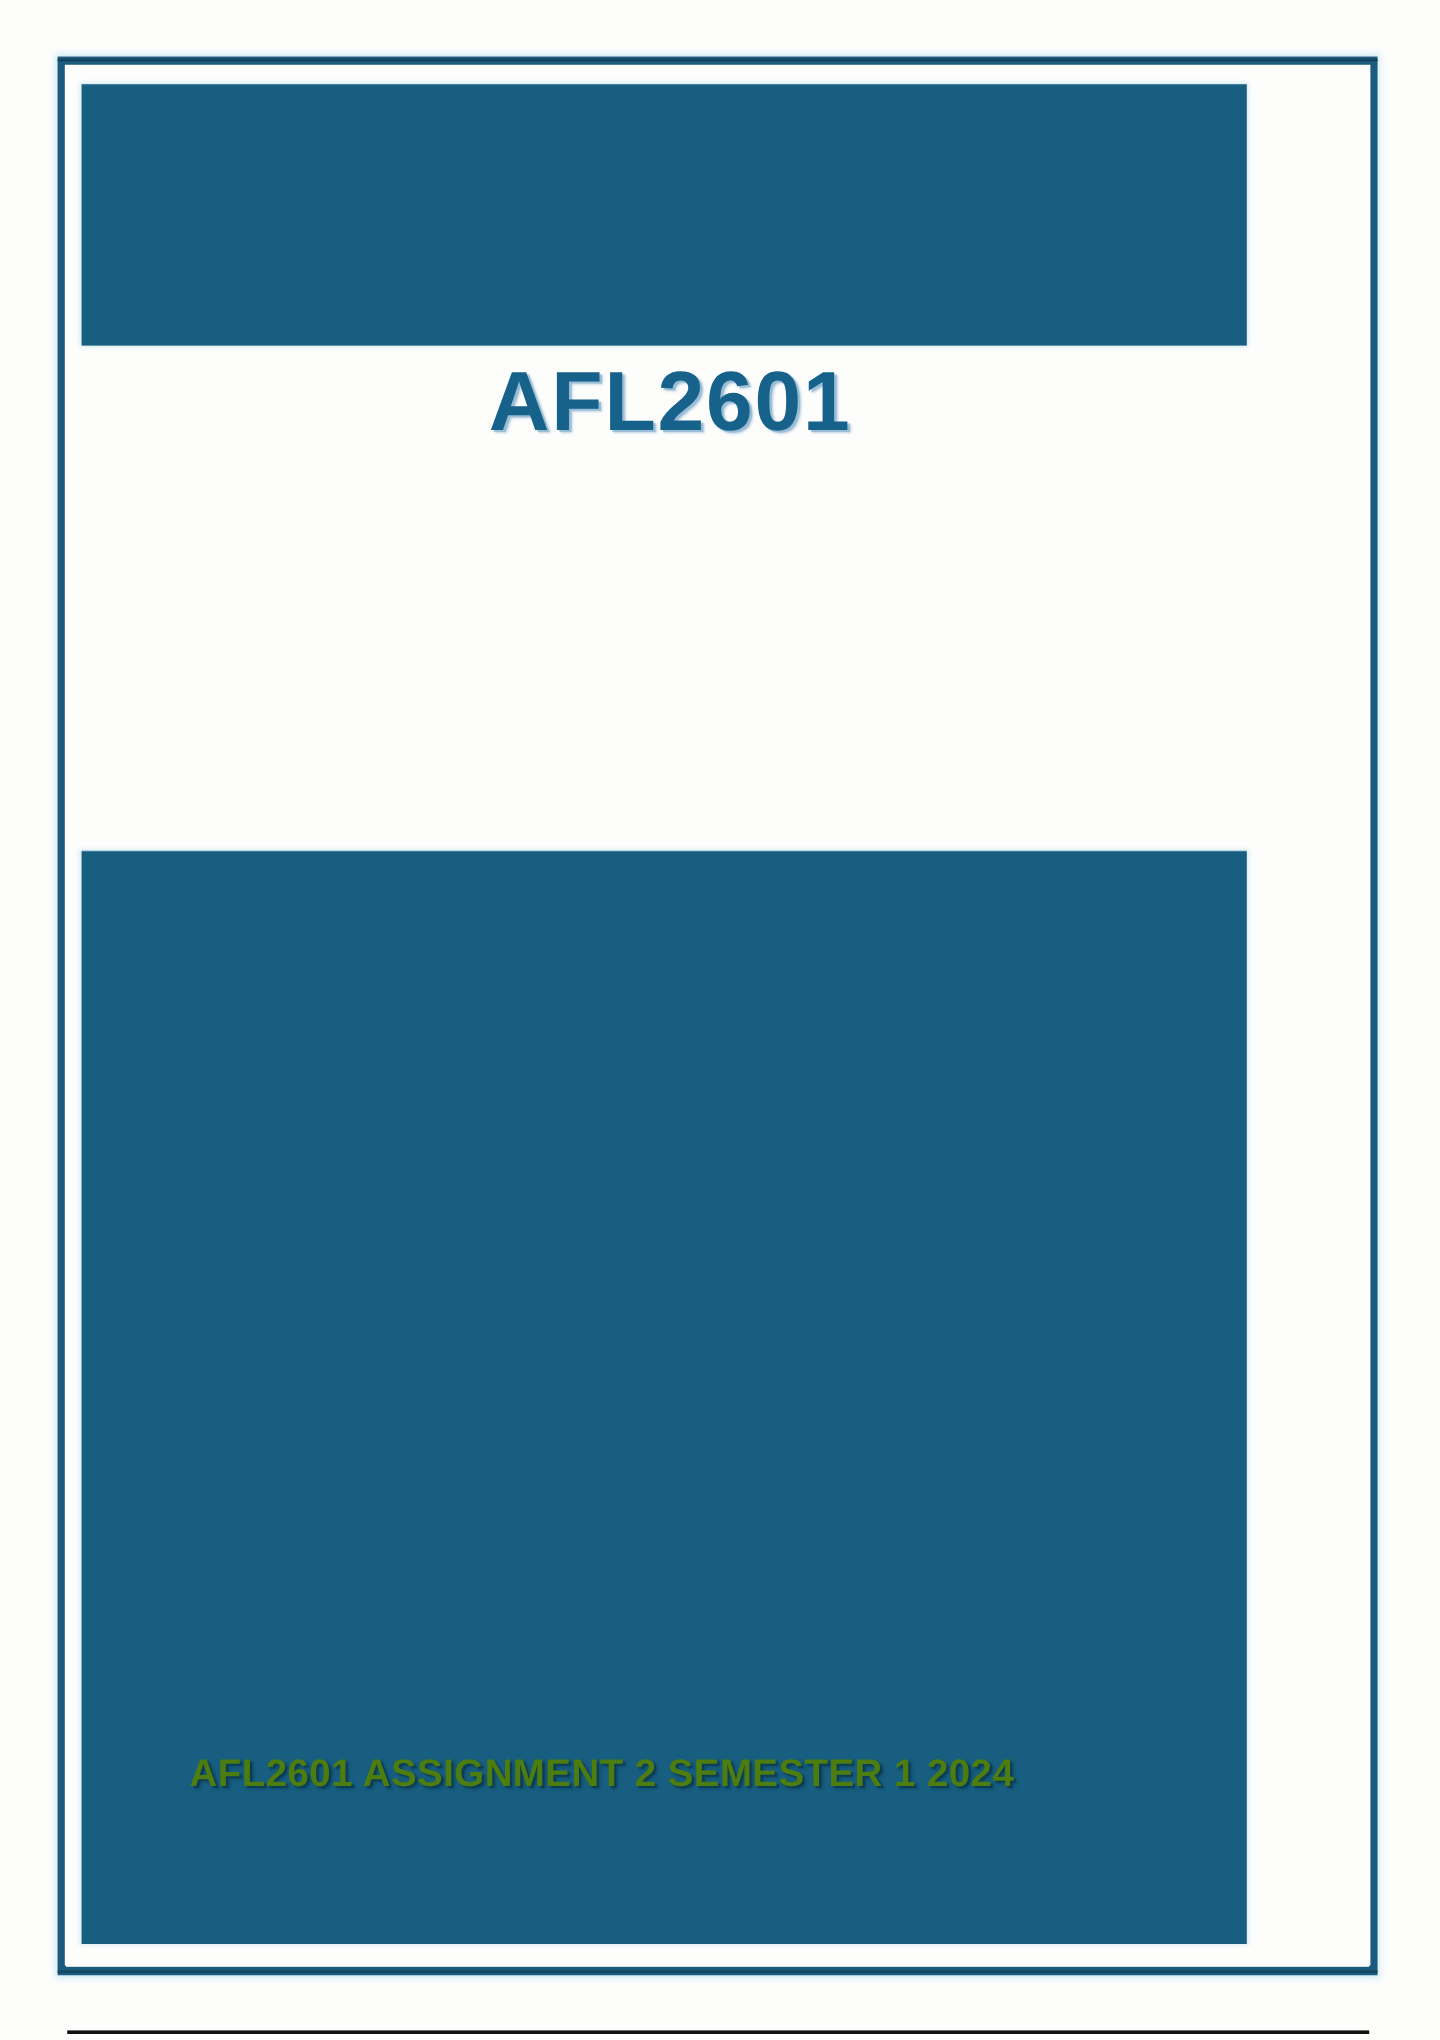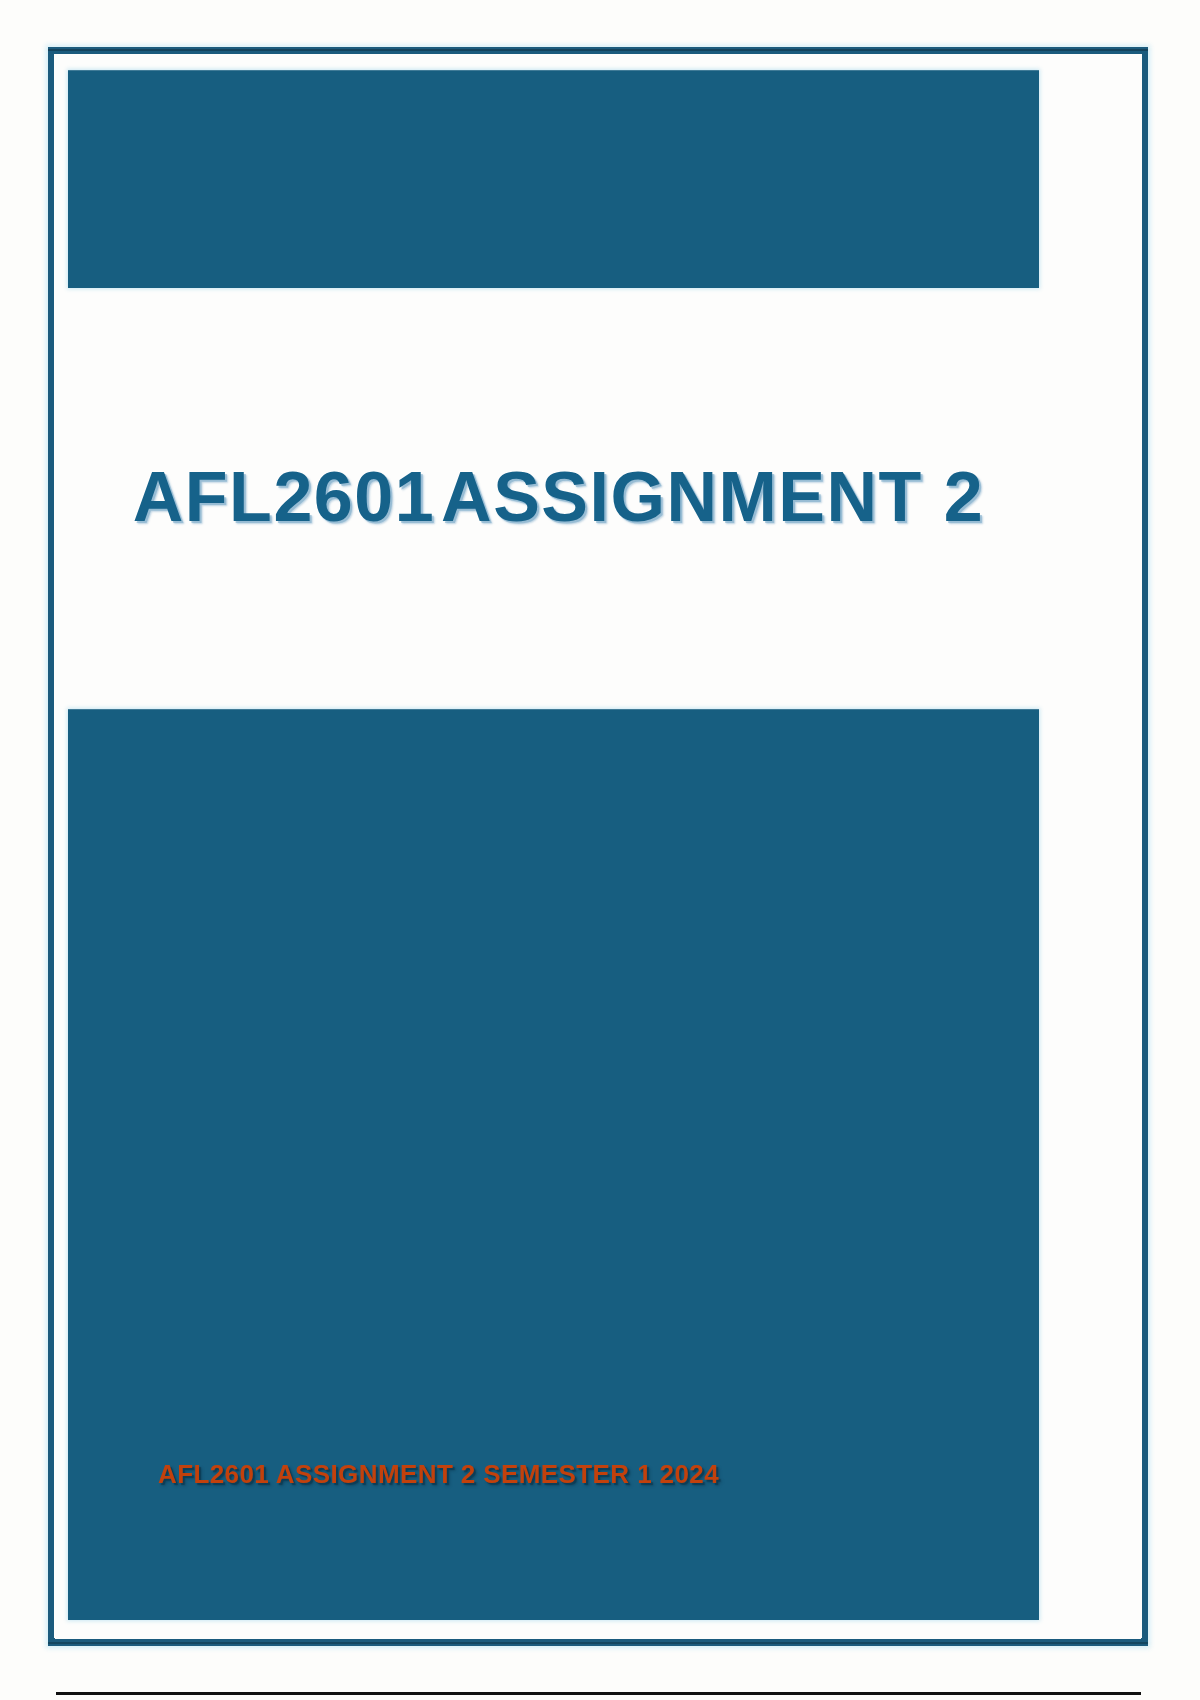--- a/index.html
+++ b/index.html
@@ -97,23 +97,23 @@
   }
 
   
   #title-zone {
     position: absolute;
     left: 68px;
     top: 290px;
     width: 971px;
     height: 415px;
     display: flex;
-    flex-direction: row;
+    flex-direction: column;
     align-items: center;
-    justify-content: center;
+    justify-content: space-between;
   }
 
   .title-line {
     color: #16628a;
     font-family: "Liberation Sans", sans-serif;
     font-weight: bold;
     font-size: 70px;
     line-height: 1.28;
     letter-spacing: 1.5px;
     white-space: nowrap;
@@ -126,24 +126,24 @@
   #title-line-1 { margin-left: 10px; }
   #title-line-2 { margin-left: 6px; }
   #title-line-3 { margin-left: 2px; }
 
   
   #footer-caption {
     position: absolute;
     left: 158px;
     top: 1459px;
     width: 830px;
-    color: #c2410c;
+    color: #4d7c0f;
     font-family: "Liberation Sans", sans-serif;
     font-weight: bold;
-    font-size: 26px;
+    font-size: 32px;
     letter-spacing: 0.4px;
     white-space: nowrap;
     text-shadow:
       2px 2px 1px rgba(10, 45, 65, 0.55),
       3px 3px 3px rgba(10, 45, 65, 0.35);
   }
 
   
   #bottom-rule {
     position: absolute;
@@ -159,21 +159,20 @@
 
 <div id="doc-page">
 
   <div id="outer-frame"></div>
   <div id="frame-interior"></div>
 
   <div class="blue-block" id="header-band"></div>
 
   <div id="title-zone">
     <div class="title-line" id="title-line-1">AFL2601</div>
-    <div class="title-line" id="title-line-2">ASSIGNMENT 2</div>
   </div>
 
   <div class="blue-block" id="body-band"></div>
 
   <div id="footer-caption">AFL2601 ASSIGNMENT 2 SEMESTER 1 2024</div>
 
   <div id="bottom-rule"></div>
 
 </div>
 

